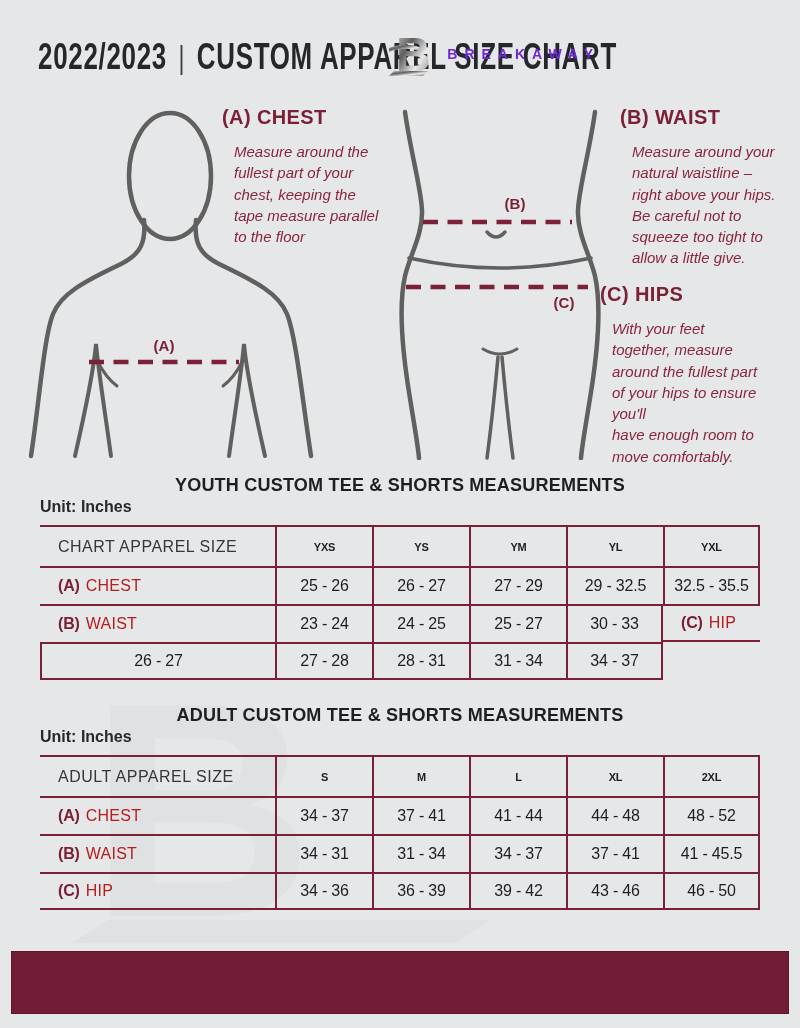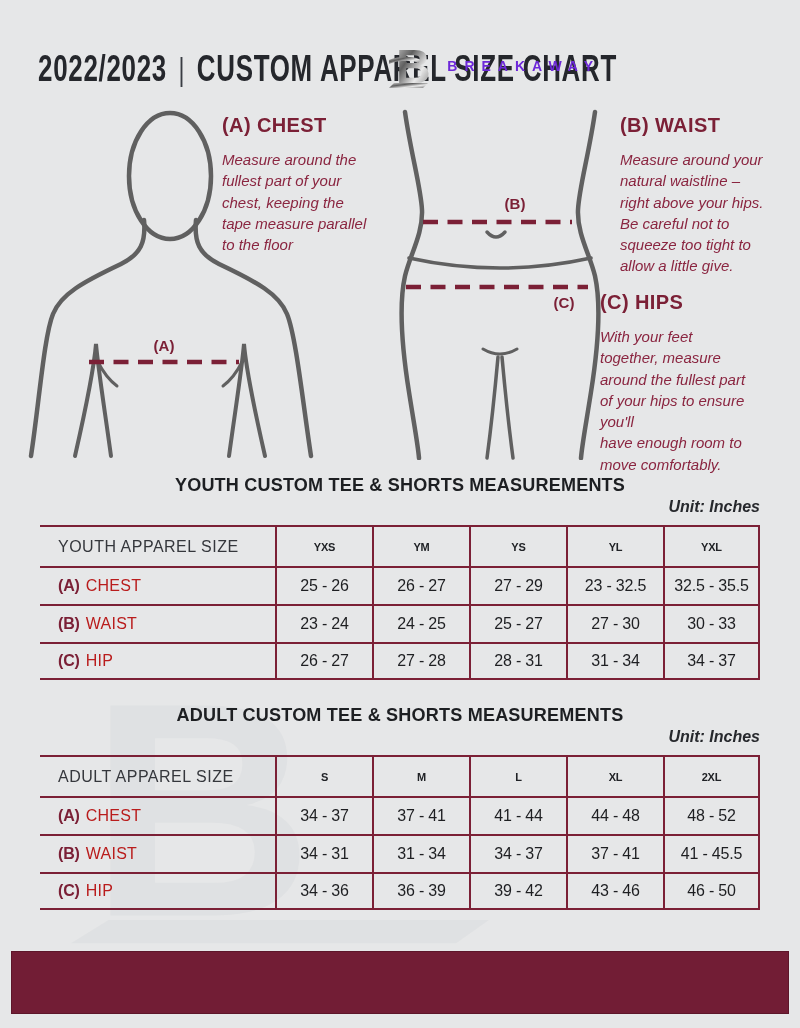--- a/index.html
+++ b/index.html
@@ -14,46 +14,46 @@
   html,body{margin:0;padding:0;}
   body{
     width:800px;height:1028px;position:relative;overflow:hidden;
     background:var(--bg);
     font-family:"Liberation Sans", sans-serif;
   }
   #watermark{position:absolute;left:52px;top:652px;z-index:0;opacity:.6;}
   .content{position:absolute;inset:0;z-index:1;}
 
   
-  .header{position:absolute;left:0;top:12px;width:634px;height:96px;}
+  .header{position:absolute;left:0;top:0;width:634px;height:96px;}
   .title-wrap{
     position:absolute;left:38px;top:36px;display:flex;align-items:center;gap:14px;
     font-weight:bold;font-size:36px;color:var(--ink);letter-spacing:1px;
     transform:scaleX(.72);transform-origin:left center;white-space:nowrap;
   }
   .title-wrap .sep{font-weight:normal;font-size:32px;color:#3a3d44;padding:0 2px;}
   .brand{position:absolute;right:34px;top:26px;display:flex;align-items:center;gap:14px;}
   .brand-name{font-weight:bold;font-size:14px;letter-spacing:7px;color:#6d28d9;}
 
   
   .instr{position:absolute;z-index:2;}
-  .instr h3{margin:8px 0 12px;font-size:20px;font-weight:bold;color:var(--accent);letter-spacing:.4px;}
-  .instr p{margin:0;font-style:italic;font-size:15px;line-height:1.42;color:var(--accent-text);white-space:pre-line;}
+  .instr h3{margin:0 0 12px;font-size:20px;font-weight:bold;color:var(--accent);letter-spacing:.4px;}
+  .instr p{margin:12px;font-style:italic;font-size:15px;line-height:1.42;color:var(--accent-text);white-space:pre-line;}
   #instr-a{left:222px;top:106px;width:185px;}
   #instr-b{left:620px;top:106px;width:196px;}
   #instr-c{left:600px;top:283px;width:196px;}
 
   .fig{position:absolute;}
   #fig-left{left:25px;top:104px;}
   #fig-right{left:395px;top:108px;}
 
   
   .table-block{position:absolute;left:40px;width:720px;}
   .tbl-title{margin:0;text-align:center;font-weight:bold;font-size:19px;color:#1d1f22;letter-spacing:.2px;transform:scaleX(.95);}
-  .tbl-unit{text-align:right;font-style:italic;font-weight:bold;font-size:16px;color:#26282c;margin:2px 0 9px;}
+  .tbl-unit{text-align:left;font-weight:bold;font-size:16px;color:#26282c;margin:2px 0 9px;}
   .size-table{display:grid;grid-template-columns:235px repeat(5,1fr);grid-template-rows:41px 38px 38px 38px;width:720px;}
   .cell{display:flex;align-items:center;justify-content:center;border-top:2px solid var(--accent);font-size:16px;color:#1e1f22;letter-spacing:-.2px;}
   .cell.vline{border-left:2px solid var(--accent);}
   .cell.last-col{border-right:2px solid var(--accent);}
   .cell.last-row{border-bottom:2px solid var(--accent);}
   .cell.label-col{justify-content:flex-start;padding-left:18px;}
   .cell.head{font-weight:bold;font-size:11px;color:#202226;}
   .cell.head.label-col{font-weight:normal;font-size:16px;letter-spacing:.5px;color:#35373c;}
   .row-prefix{color:var(--accent);font-weight:bold;margin-right:6px;}
   .row-name{color:#b91c1c;letter-spacing:.3px;}
@@ -150,43 +150,42 @@
 of your hips to ensure
 you'll
 have enough room to
 move comfortably.</p>
   </div>
 
   <section class="table-block" style="top:474px">
   <h2 class="tbl-title">YOUTH CUSTOM TEE &amp; SHORTS MEASUREMENTS</h2>
   <div class="tbl-unit">Unit: Inches</div>
   <div class="size-table">
-        <div class="cell head label-col">YOUTH APPAREL SIZE</div>
+        <div class="cell head label-col">CHART APPAREL SIZE</div>
         <div class="cell head vline">YXS</div>
+        <div class="cell head vline">YS</div>
         <div class="cell head vline">YM</div>
-        <div class="cell head vline">YS</div>
         <div class="cell head vline">YL</div>
         <div class="cell head vline last-col">YXL</div>
         <div class="cell label-col">
           <div class="row-prefix">(A)</div>
           <div class="row-name">CHEST</div>
         </div>
         <div class="cell vline">25 - 26</div>
         <div class="cell vline">26 - 27</div>
         <div class="cell vline">27 - 29</div>
-        <div class="cell vline">23 - 32.5</div>
+        <div class="cell vline">29 - 32.5</div>
         <div class="cell vline last-col">32.5 - 35.5</div>
         <div class="cell label-col">
           <div class="row-prefix">(B)</div>
           <div class="row-name">WAIST</div>
         </div>
         <div class="cell vline">23 - 24</div>
         <div class="cell vline">24 - 25</div>
         <div class="cell vline">25 - 27</div>
-        <div class="cell vline">27 - 30</div>
         <div class="cell vline last-col">30 - 33</div>
         <div class="cell label-col last-row">
           <div class="row-prefix">(C)</div>
           <div class="row-name">HIP</div>
         </div>
         <div class="cell vline last-row">26 - 27</div>
         <div class="cell vline last-row">27 - 28</div>
         <div class="cell vline last-row">28 - 31</div>
         <div class="cell vline last-row">31 - 34</div>
         <div class="cell vline last-col last-row">34 - 37</div>

